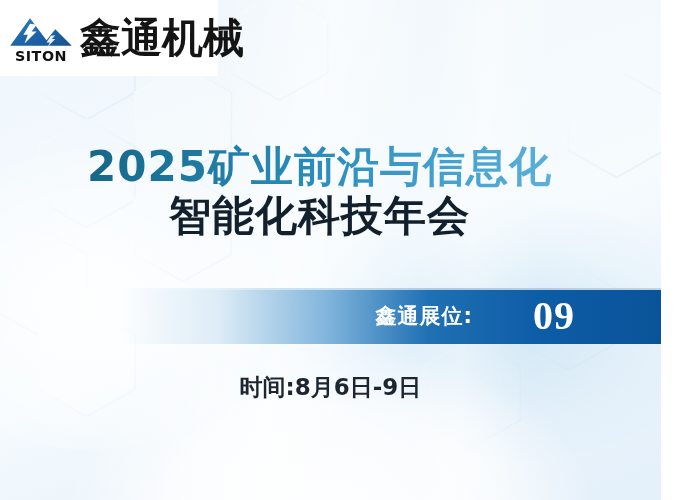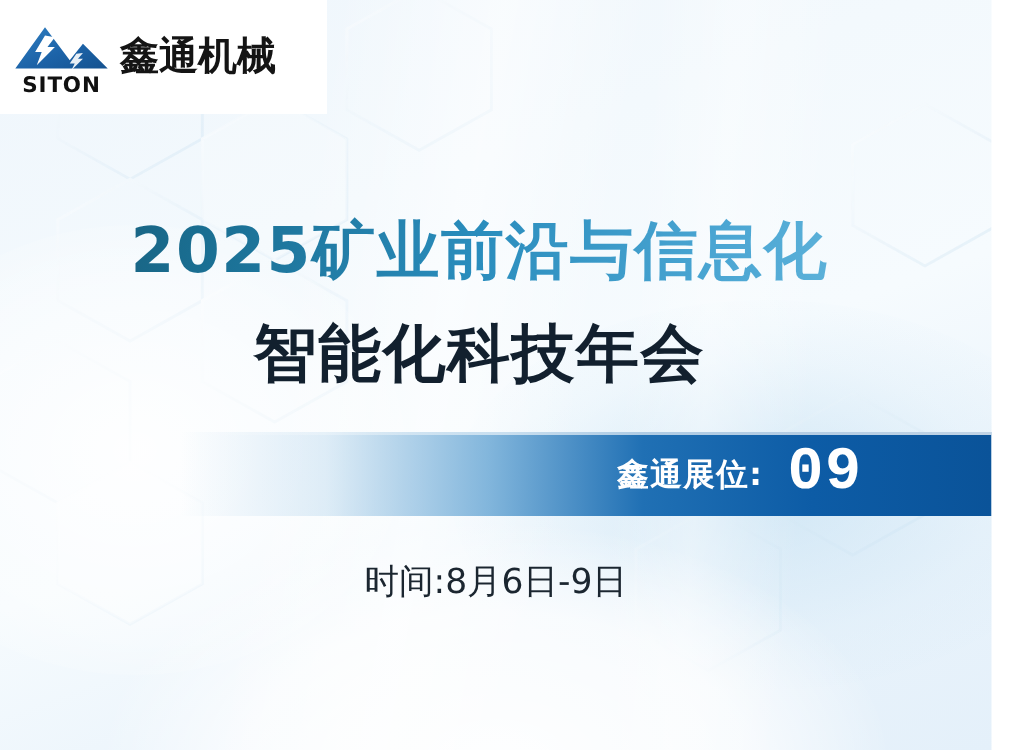--- a/index.html
+++ b/index.html
@@ -80,21 +80,21 @@
     box-sizing: border-box;
   }
   .logo-mark {
     width: 66px;
     height: 56px;
     flex: 0 0 auto;
     display: block;
   }
   .logo-cn {
     margin-left: 6px;
-    font-size: 26px;
+    font-size: 41px;
     font-weight: bold;
     color: #141414;
     letter-spacing: 0px;
     line-height: 1;
     white-space: nowrap;
     font-family: "DejaVu Sans", "Liberation Sans", sans-serif;
   }
 
   
   .headline {
@@ -111,21 +111,21 @@
     letter-spacing: 1px;
     white-space: nowrap;
     background: linear-gradient(100deg, #17566f 0%, #1a6f93 22%, #2a8dbd 50%, #4ba6d3 75%, #6fbde0 100%);
     -webkit-background-clip: text;
     background-clip: text;
     color: transparent;
     -webkit-text-fill-color: transparent;
     font-family: "DejaVu Sans", "Liberation Sans", sans-serif;
   }
   .title-line2 {
-    margin-top: 20px;
+    margin-top: 0;
     font-size: 42px;
     font-weight: bold;
     line-height: 1.16;
     letter-spacing: 1px;
     white-space: nowrap;
     color: #12202e;
     font-family: "DejaVu Sans", "Liberation Sans", sans-serif;
   }
 
   
@@ -140,62 +140,63 @@
         rgba(186,216,238,0.45) 18%,
         rgba(110,170,214,0.85) 38%,
         #2070b4 57%,
         #0d5ca6 78%,
         #0a5399 100%);
     display: flex;
     align-items: center;
     justify-content: flex-end;
     padding-right: 86px;
     box-sizing: border-box;
+    gap: 26px;
   }
   .booth-banner::after {
     content: "";
     position: absolute;
     left: 0;
     right: 0;
     top: 0;
     height: 2px;
     background: linear-gradient(90deg, rgba(255,255,255,0) 0%, rgba(255,255,255,0.6) 40%, rgba(255,255,255,0.75) 100%);
   }
   .booth-label {
     font-size: 21px;
     font-weight: bold;
     color: #ffffff;
     letter-spacing: 1px;
     white-space: nowrap;
     font-family: "DejaVu Sans", "Liberation Sans", sans-serif;
   }
   .booth-number {
-    margin-left: 16px;
+    margin-left: 34px;
     font-size: 40px;
     font-weight: bold;
     color: #ffffff;
     letter-spacing: 1px;
     line-height: 1;
-    font-family: Liberation Mono, monospace;
+    font-family: Liberation Serif, serif;
   }
 
   
   .info-row {
     position: absolute;
     left: 0;
     right: 0;
     top: 372px;
     display: flex;
     justify-content: center;
     align-items: baseline;
     gap: 34px;
   }
   .info-item {
     font-size: 23px;
-    font-weight: normal;
+    font-weight: bold;
     color: #1b2630;
     white-space: nowrap;
     letter-spacing: 0px;
     font-family: "DejaVu Sans", "Liberation Sans", sans-serif;
   }
 </style>
 </head>
 <body>
 
 <div id="poster">

